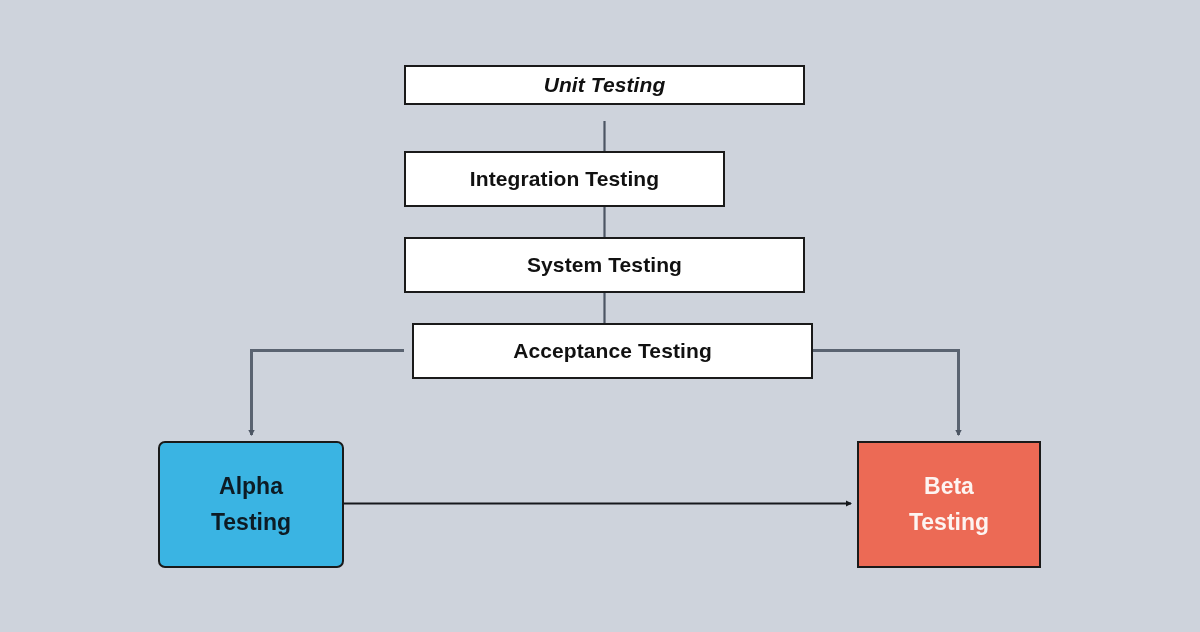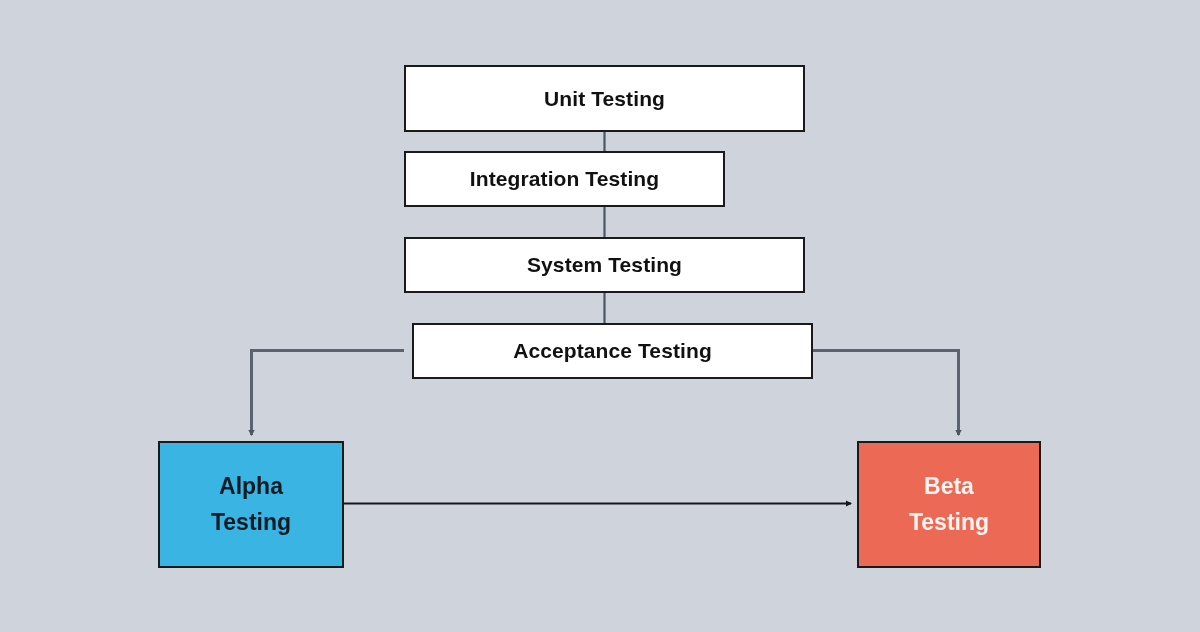--- a/index.html
+++ b/index.html
@@ -40,35 +40,36 @@
     font-size: 21px;
     font-weight: bold;
     letter-spacing: 0.1px;
   }
   .node-alpha {
     background: #3ab4e3;
     color: #0d1b24;
     font-size: 23px;
     font-weight: bold;
     line-height: 1.55;
+    border-radius: 7px;
   }
   .node-beta {
     background: #ec6a55;
     color: #fdf4f1;
     font-size: 23px;
     font-weight: bold;
     line-height: 1.55;
     justify-content: center;
   }
   .node-label {
     display: block;
     width: 100%;
     white-space: pre-line;
   }
-  #n-unit        { left: 404px; top: 65px;  width: 401px; height: 67px; }
+  #n-unit        { left: 404px; top: 65px;  width: 401px; height: 40px; font-style: italic; }
   #n-integration { left: 404px; top: 151px; width: 321px; height: 56px; }
   #n-system      { left: 404px; top: 237px; width: 401px; height: 56px; }
   #n-acceptance  { left: 404px; top: 323px; width: 401px; height: 56px; margin-left: 8px; }
   #n-alpha       { left: 158px; top: 441px; width: 186px; height: 127px; }
   #n-beta        { left: 857px; top: 441px; width: 184px; height: 127px; }
 </style>
 </head>
 <body>
 
 <div id="canvas">

